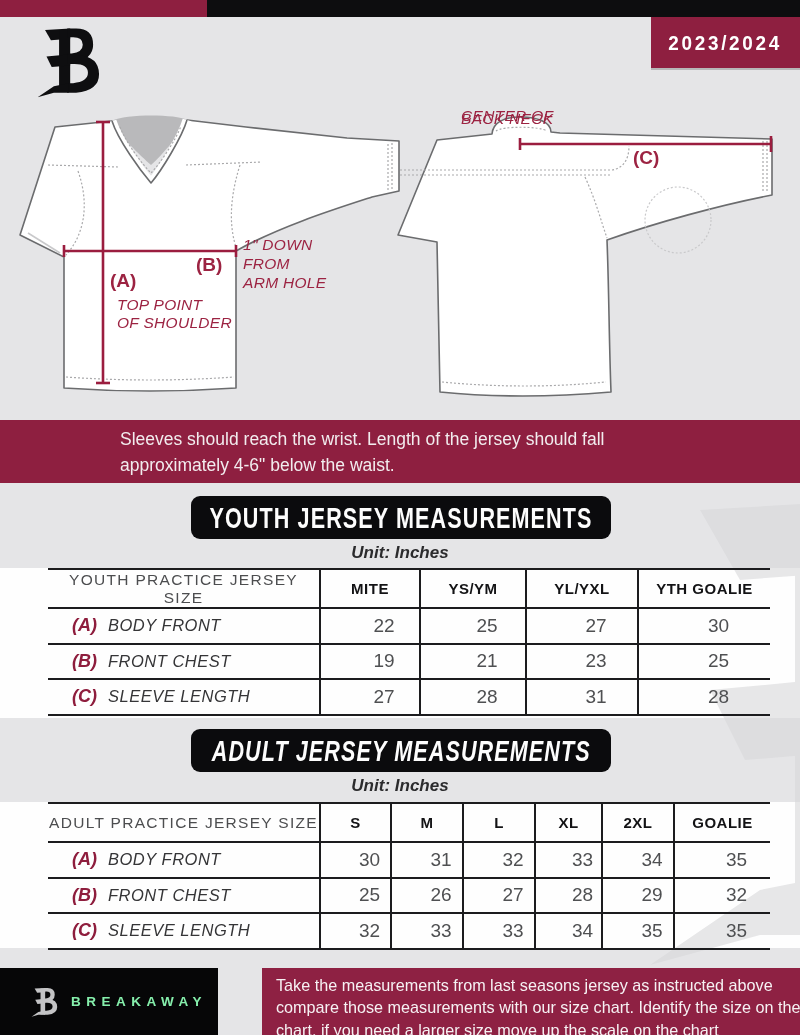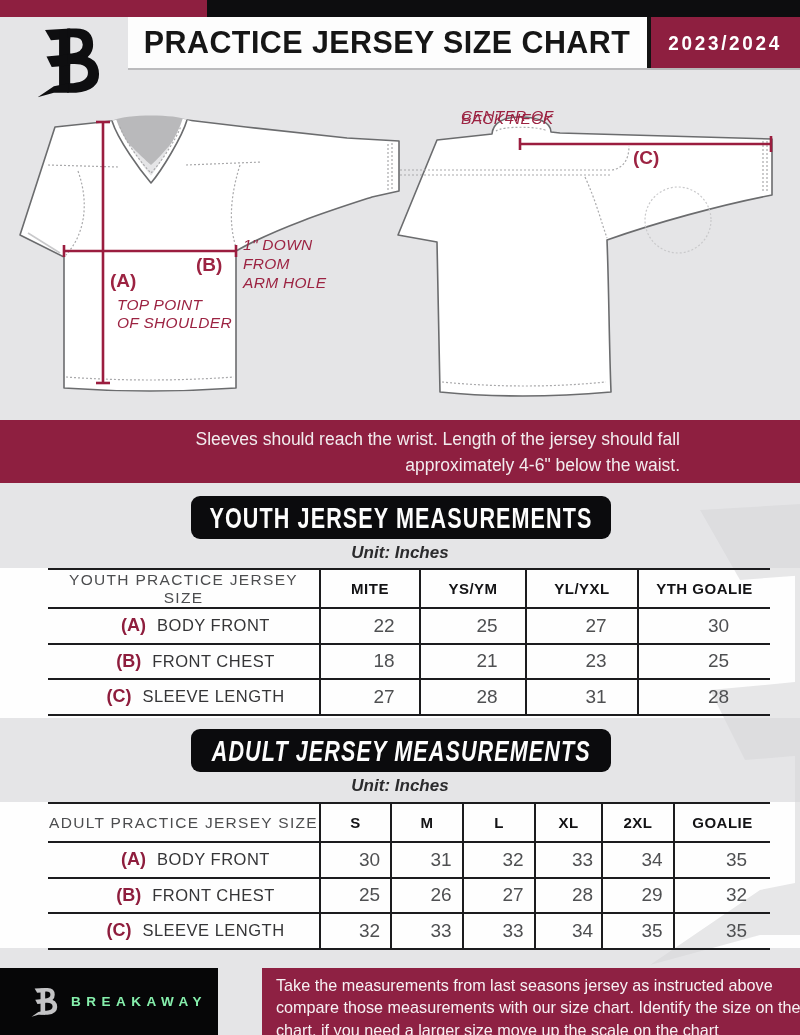--- a/index.html
+++ b/index.html
@@ -23,41 +23,41 @@
 
   
   .diagram-svg{left:0;top:85px;z-index:2;}
   .anno{position:absolute;color:#9c2342;z-index:3;white-space:nowrap;}
   .anno-key{font-weight:bold;font-size:19px;}
   .anno-line{font-style:italic;font-size:15.5px;line-height:18.5px;letter-spacing:.3px;}
 
   
   .notice{left:0;top:420px;width:800px;height:63px;background:#8e1f40;z-index:2;
           display:flex;align-items:center;justify-content:center;}
-  .notice div{width:560px;text-align:right;color:#f2ecee;font-size:17.5px;line-height:26px;}
+  .notice div{width:560px;text-align:left;color:#f2ecee;font-size:17.5px;line-height:26px;}
 
   
   .white-zone{left:0;width:800px;background:#fefefe;z-index:0;}
   .pill{left:191px;width:420px;height:43px;background:#0b0b0d;border-radius:9px;z-index:2;
         display:flex;align-items:center;justify-content:center;text-align:center;}
   .pill span{display:inline-block;color:#fdfdfd;font-weight:bold;font-size:30px;
         letter-spacing:1.5px;transform:scaleX(.72);white-space:nowrap;}
   .unit{left:0;width:800px;text-align:center;z-index:2;font-style:italic;font-weight:bold;
         font-size:17px;color:#2b2b2d;}
 
   
   .table-wrap{left:48px;width:722px;z-index:2;}
   table.size-table{border-collapse:collapse;table-layout:fixed;width:722px;background:transparent;}
   .size-table thead tr{height:39px;}
   .size-table tbody tr{height:35.5px;}
   .size-table tr > *{border-top:2px solid #1c1c1e;border-bottom:2px solid #1c1c1e;padding:0;}
   .size-table tr > * + *{border-left:2px solid #1c1c1e;}
   th.th-label{font-weight:normal;font-size:15.5px;color:#4c4d4f;letter-spacing:1.3px;text-align:center;}
   th.th-size{font-weight:bold;font-size:15px;color:#131315;letter-spacing:.5px;text-align:center;}
-  td.td-label{text-align:center;padding-left:24px;}
+  td.td-label{text-align:left;padding-left:24px;font-style:italic;}
   td.td-label .mkey{color:#8e1d3d;font-weight:bold;font-size:18px;margin-right:11px;}
   td.td-label .mlabel{color:#353537;font-size:16.5px;letter-spacing:.5px;}
   td.td-val{text-align:center;color:#4f5052;font-size:19px;padding-left:28px;}
 
   
   .watermark{left:560px;top:470px;width:550px;height:500px;color:#d8d8da;opacity:.6;z-index:1;pointer-events:none;}
 
   
   .footer-black{left:0;top:968px;width:218px;height:67px;background:#060607;z-index:2;
                 display:flex;align-items:center;}
@@ -84,23 +84,20 @@
         </g>
       </symbol>
     </defs>
   </svg>
 
   <div class="abs strip-maroon"></div>
   <div class="abs strip-black"></div>
   <svg class="abs logo-top" viewBox="0 0 110 100">
       <use href="#bmark"></use>
     </svg>
-  <div class="abs title-bar">
-    <span>PRACTICE JERSEY SIZE CHART</span>
-  </div>
   <div class="abs season-box">
     <span>2023/2024</span>
   </div>
 
   <svg class="abs watermark" viewBox="0 0 110 100">
       <use href="#bmark"></use>
     </svg>
 
   <svg class="abs diagram-svg" width="800" height="335" viewBox="0 0 800 335">
 
@@ -205,21 +202,21 @@
         <tbody>
           <tr>
             <td class="td-label"><span class="mkey">(A)</span><span class="mlabel">BODY FRONT</span></td>
             <td class="td-val">22</td>
             <td class="td-val">25</td>
             <td class="td-val">27</td>
             <td class="td-val">30</td>
           </tr>
           <tr>
             <td class="td-label"><span class="mkey">(B)</span><span class="mlabel">FRONT CHEST</span></td>
-            <td class="td-val">18</td>
+            <td class="td-val">19</td>
             <td class="td-val">21</td>
             <td class="td-val">23</td>
             <td class="td-val">25</td>
           </tr>
           <tr>
             <td class="td-label"><span class="mkey">(C)</span><span class="mlabel">SLEEVE LENGTH</span></td>
             <td class="td-val">27</td>
             <td class="td-val">28</td>
             <td class="td-val">31</td>
             <td class="td-val">28</td>

